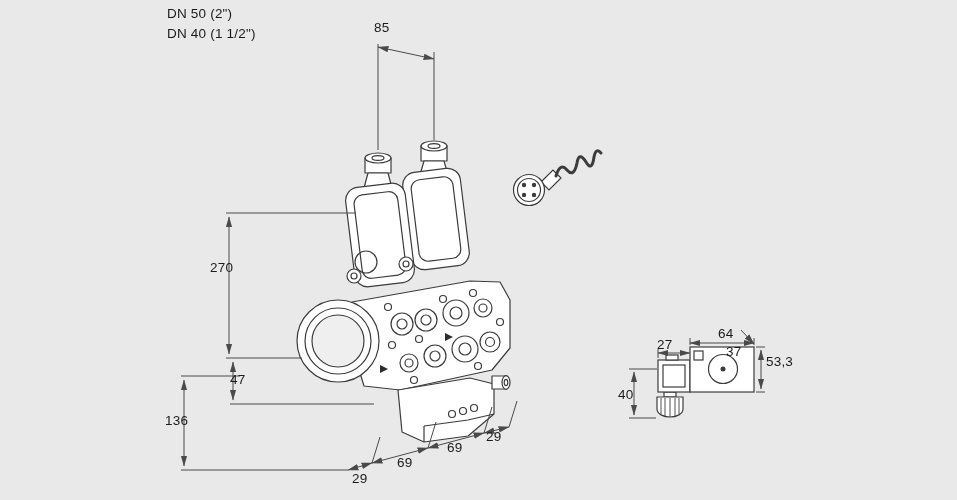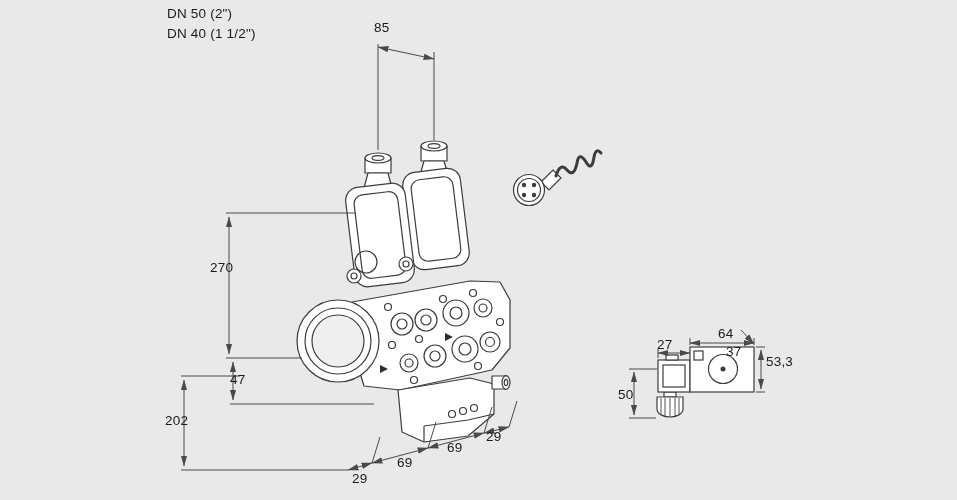--- a/index.html
+++ b/index.html
@@ -213,26 +213,26 @@
       </g>
     </g>
   </svg>
 
   <span class="lbl" style="left:167px; top:7px;">DN 50 (2")</span>
   <span class="lbl" style="left:167px; top:27px;">DN 40 (1 1/2")</span>
 
   <span class="lbl" style="left:374px; top:21px;">85</span>
   <span class="lbl" style="left:210px; top:261px;">270</span>
   <span class="lbl" style="left:230px; top:373px;">47</span>
-  <span class="lbl" style="left:165px; top:414px;">202</span>
+  <span class="lbl" style="left:165px; top:414px;">136</span>
 
   <span class="lbl" style="left:352px; top:472px;">29</span>
   <span class="lbl" style="left:397px; top:456px;">69</span>
   <span class="lbl" style="left:447px; top:441px;">69</span>
   <span class="lbl" style="left:486px; top:430px;">29</span>
 
   <span class="lbl" style="left:657px; top:338px;">27</span>
   <span class="lbl" style="left:694px; top:327px;margin-left:24px;">64</span>
   <span class="lbl" style="left:726px; top:316px;margin-top:29px;">37</span>
   <span class="lbl" style="left:766px; top:355px;">53,3</span>
-  <span class="lbl" style="left:618px; top:388px;">50</span>
+  <span class="lbl" style="left:618px; top:388px;">40</span>
 
 </div>
 
 </body></html>

